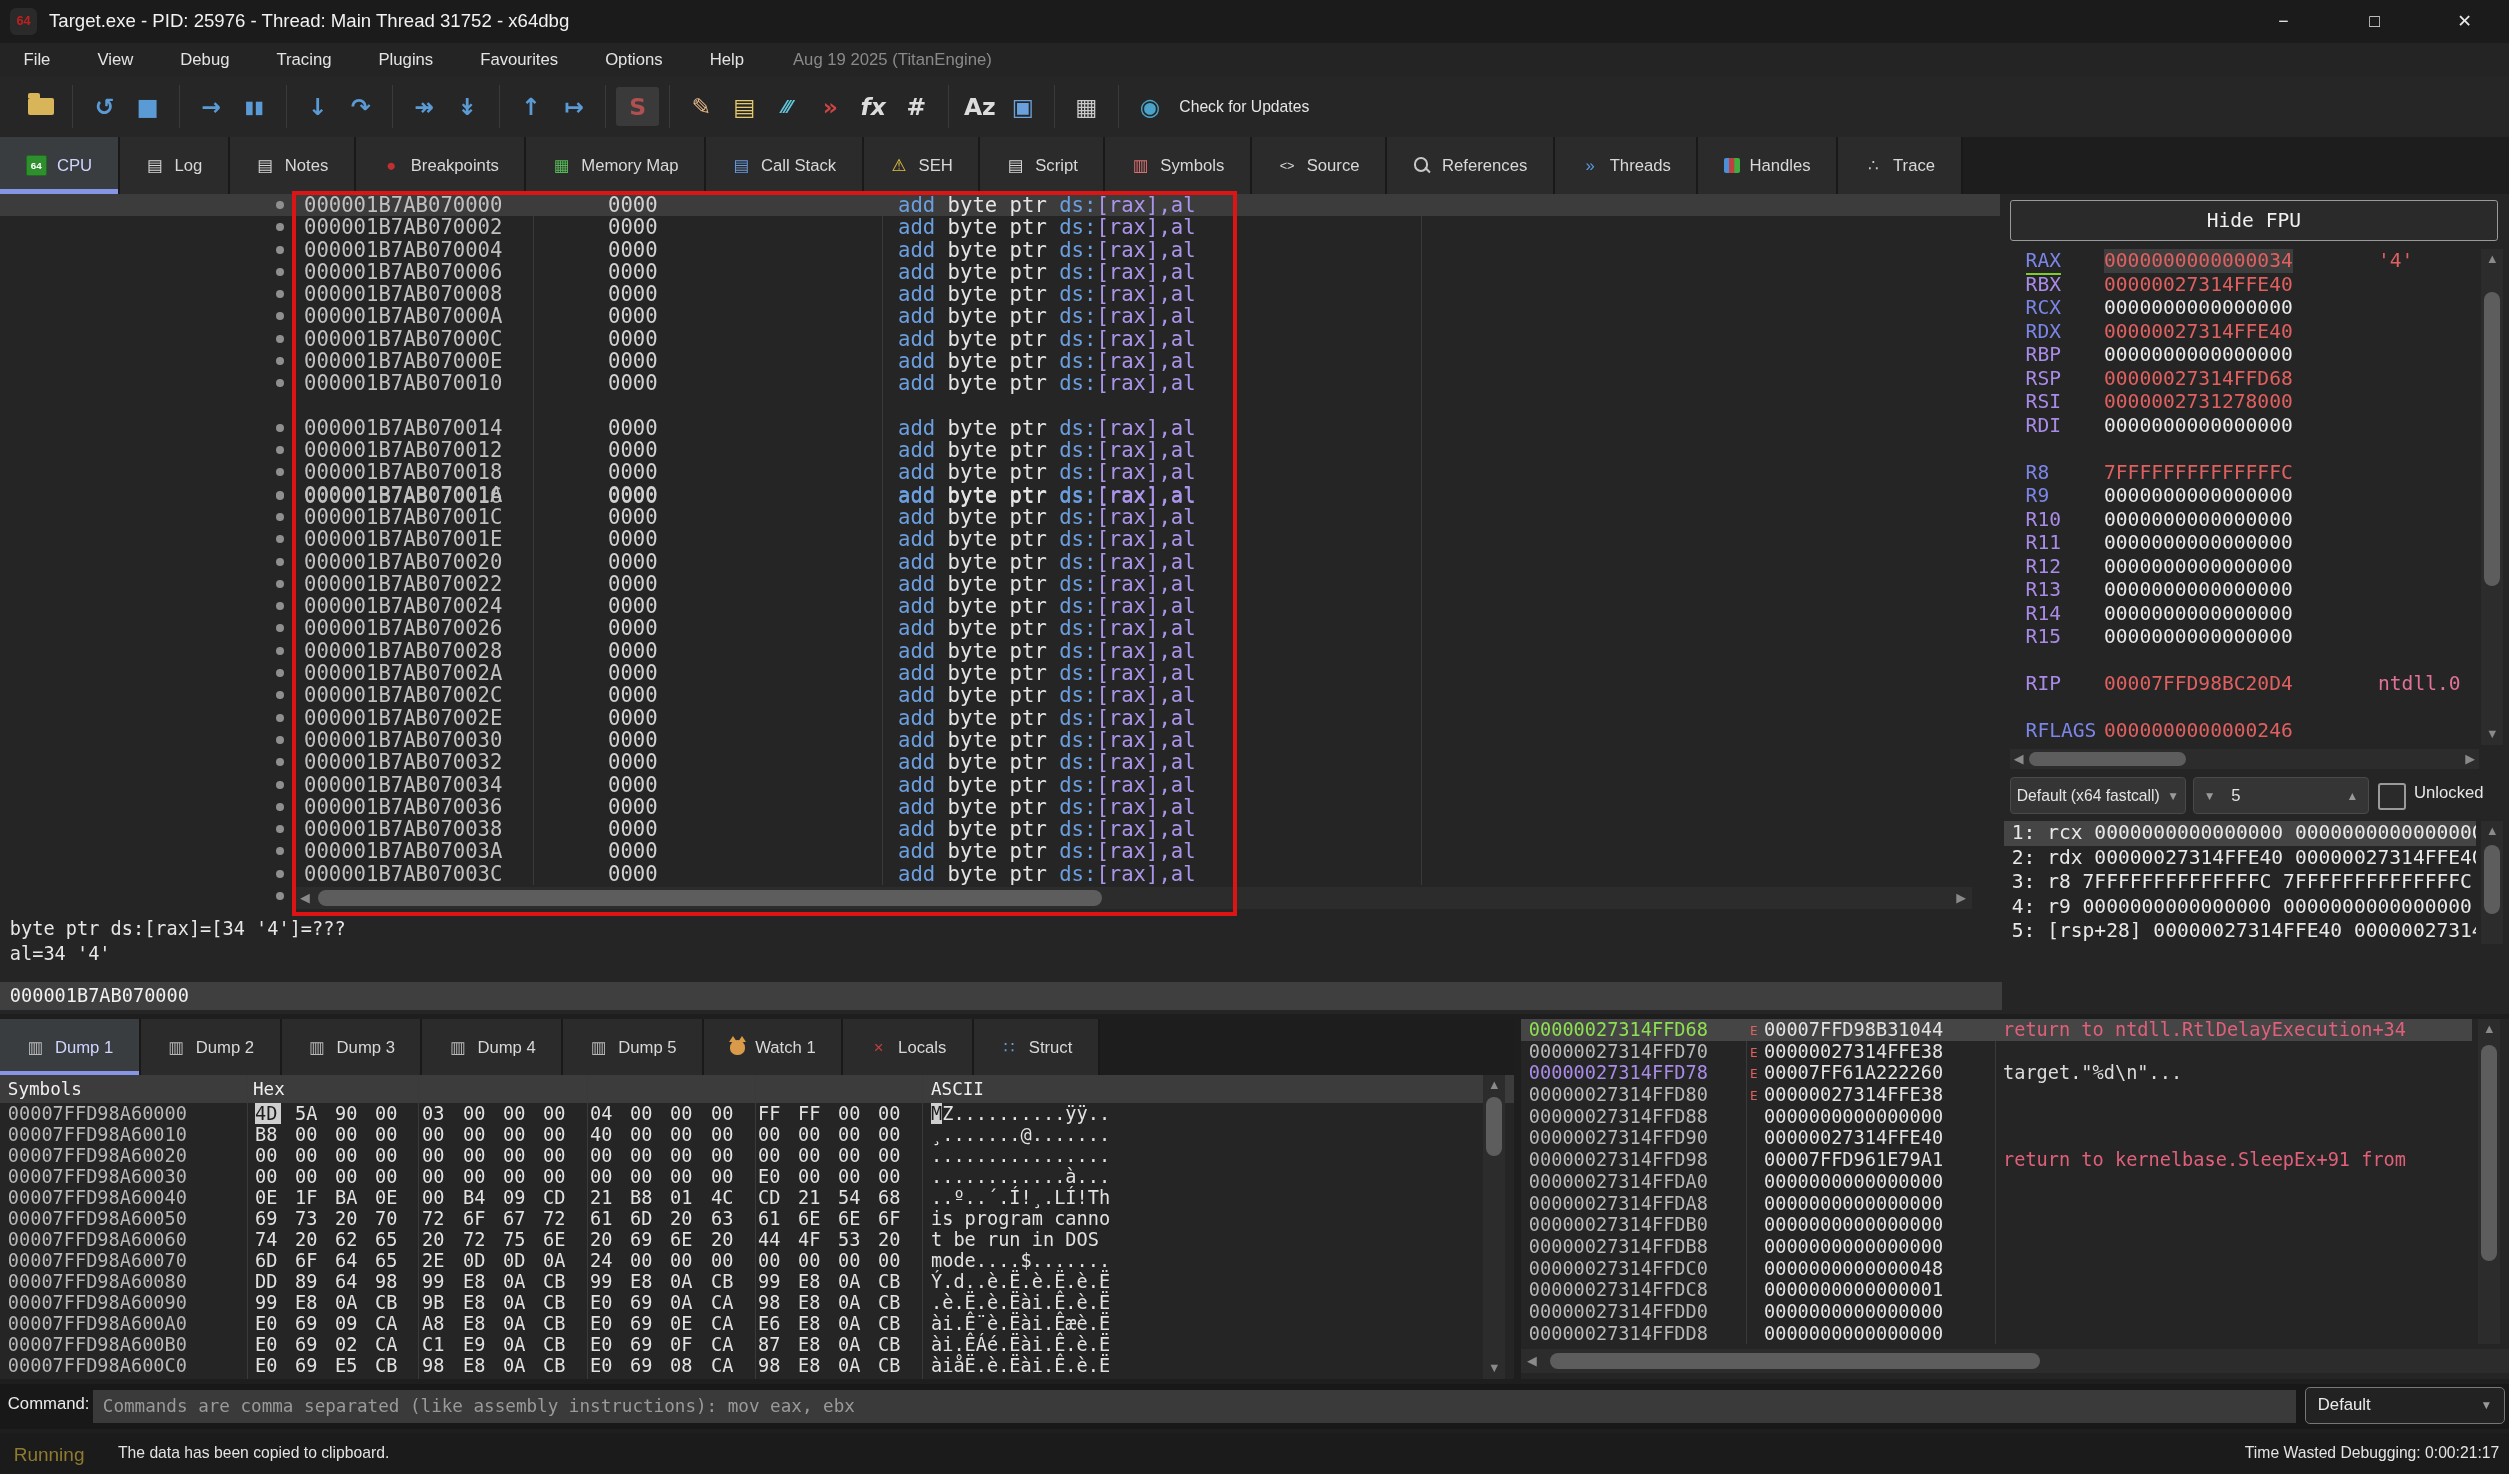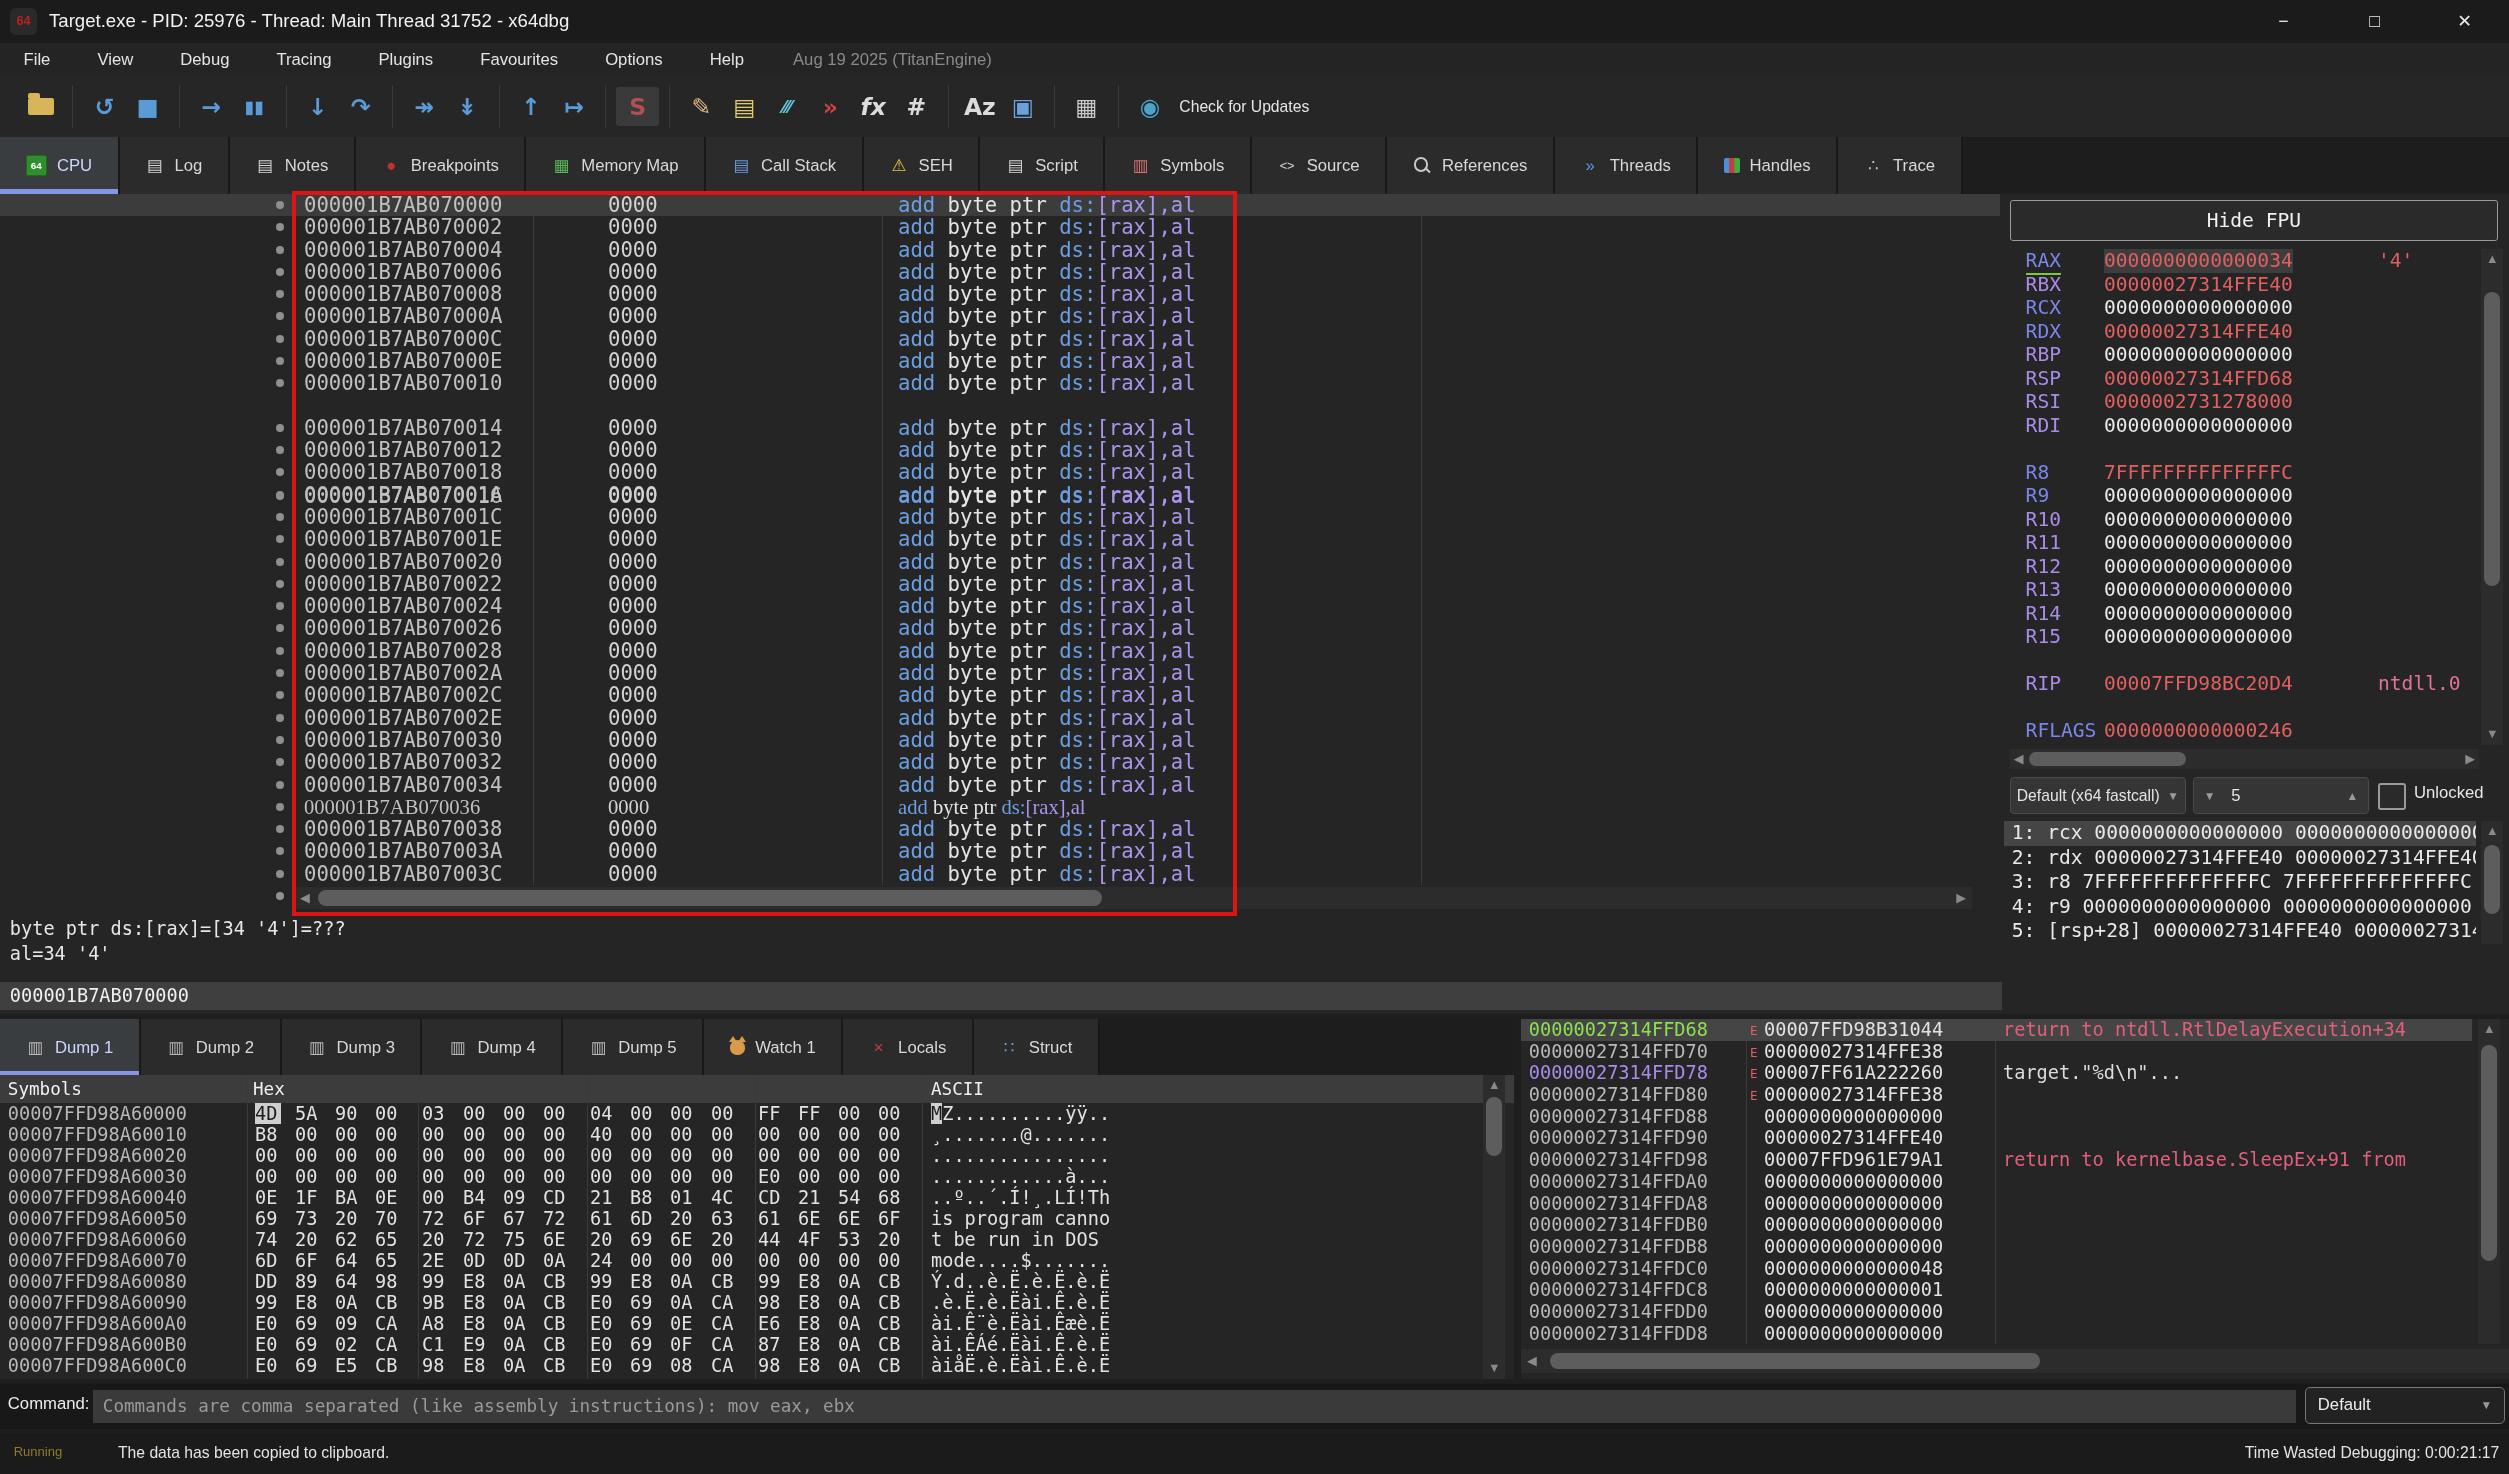--- a/index.html
+++ b/index.html
@@ -120,21 +120,21 @@
   .stksep{position:absolute;top:0;width:1px;height:325px;background:#3a3a3a;}
   
   .cmdbar{left:0;top:1384px;width:2509px;height:45px;background:#181818;}
   .cmd-label{left:7.8px;top:9.8px;font-size:16.7px;color:#ececec;}
   .cmd-input{left:93px;top:5.9px;width:2203px;height:33px;background:#3a3a3a;border:none;outline:none;
              color:#e0e0e0;font-size:17.6px;font-family:"DejaVu Sans Mono",monospace;padding:0 9.8px;box-sizing:border-box;}
   .cmd-input::placeholder{color:#9a9a9a;}
   .cmd-profile{left:2305px;top:2.9px;width:200px;height:37px;border:1px solid #777;border-radius:4.9px;background:#222;
                display:flex;align-items:center;font-size:16.7px;color:#ececec;padding:0 11.8px;box-sizing:border-box;}
   .statusbar{left:0;top:1433px;width:2509px;height:41px;background:#1b1b1b;}
-  .st-state{left:13.7px;top:10.8px;font-size:13px;color:#8f7b2e;}
+  .st-state{left:13.7px;top:10.8px;font-size:19px;color:#8f7b2e;}
   .st-msg{left:118px;top:10.8px;font-size:15.7px;color:#e4e4e4;}
   .st-time{right:9.8px;top:10.8px;font-size:15.7px;color:#e4e4e4;position:absolute;}
 </style>
 </head>
 <body>
 
 <div class="app">
 
   <div class="abs titlebar">
     <div class="abs app-icon">64</div>
@@ -467,21 +467,21 @@
           <span class="addr">000001B7AB070032</span>
           <span class="bytes">0000</span>
           <span class="instr"><span class="c-mn">add</span><span class="c-w"> byte ptr </span><span class="c-mn">ds:</span><span class="c-mem">[rax]</span><span class="c-mem">,al</span></span>
         </div>
         <div class="dr dtext" style="top: 580px;">
           <span class="dot"></span>
           <span class="addr">000001B7AB070034</span>
           <span class="bytes">0000</span>
           <span class="instr"><span class="c-mn">add</span><span class="c-w"> byte ptr </span><span class="c-mn">ds:</span><span class="c-mem">[rax]</span><span class="c-mem">,al</span></span>
         </div>
-        <div class="dr dtext" style="top: 602px; font-family: Liberation Serif, serif;">
+        <div class="dr dtext" style="top: 602px;">
           <span class="dot"></span>
           <span class="addr">000001B7AB070036</span>
           <span class="bytes">0000</span>
           <span class="instr"><span class="c-mn">add</span><span class="c-w"> byte ptr </span><span class="c-mn">ds:</span><span class="c-mem">[rax]</span><span class="c-mem">,al</span></span>
         </div>
         <div class="dr dtext" style="top: 624px;">
           <span class="dot"></span>
           <span class="addr">000001B7AB070038</span>
           <span class="bytes">0000</span>
           <span class="instr"><span class="c-mn">add</span><span class="c-w"> byte ptr </span><span class="c-mn">ds:</span><span class="c-mem">[rax]</span><span class="c-mem">,al</span></span>

